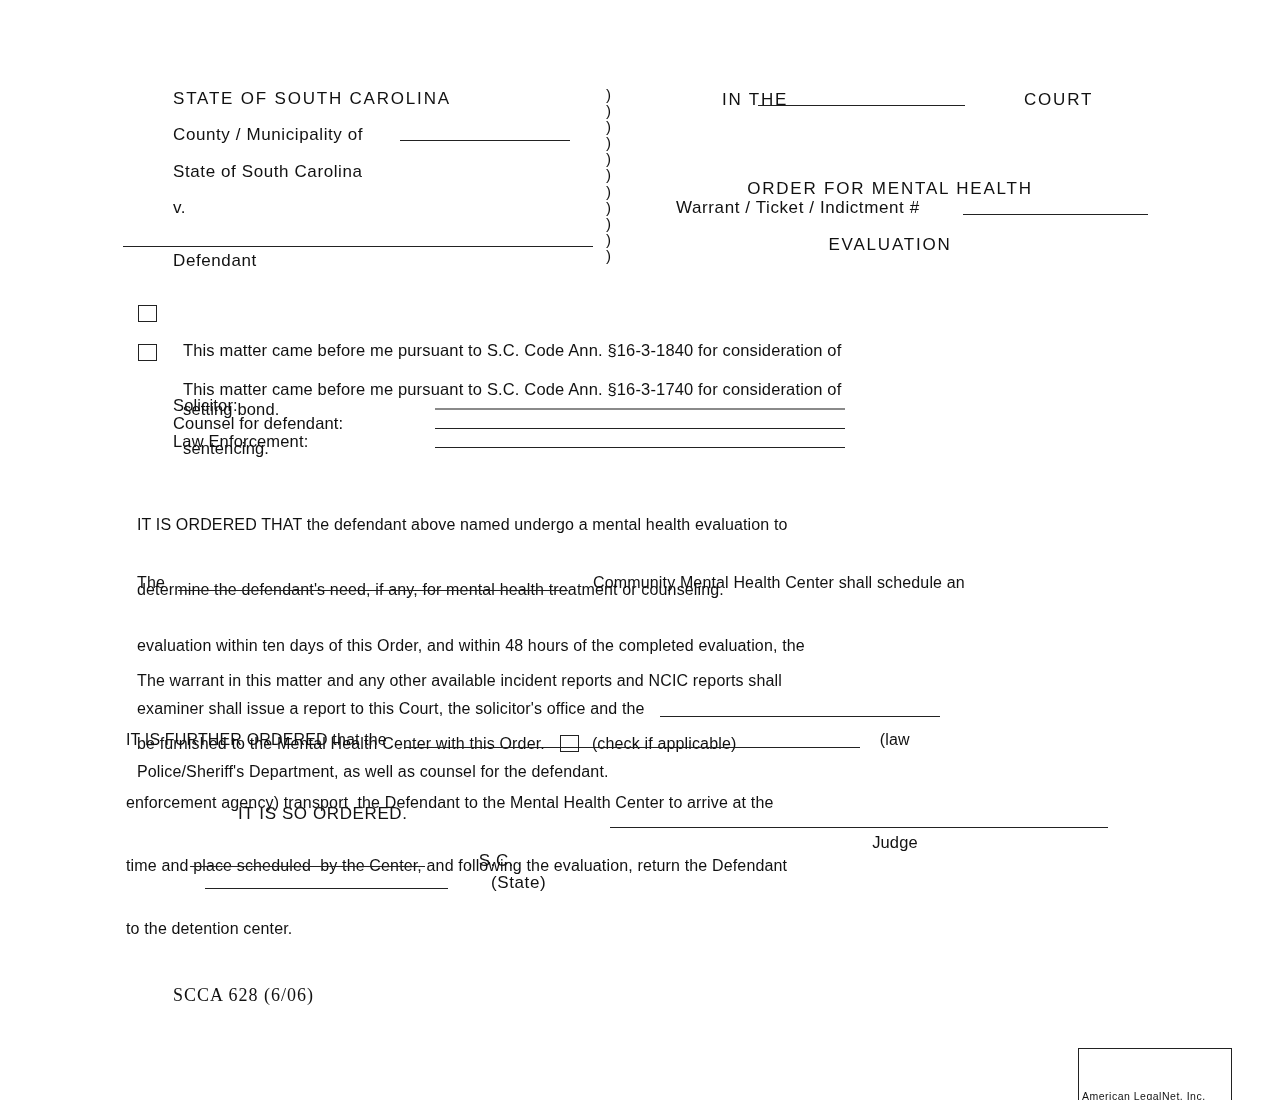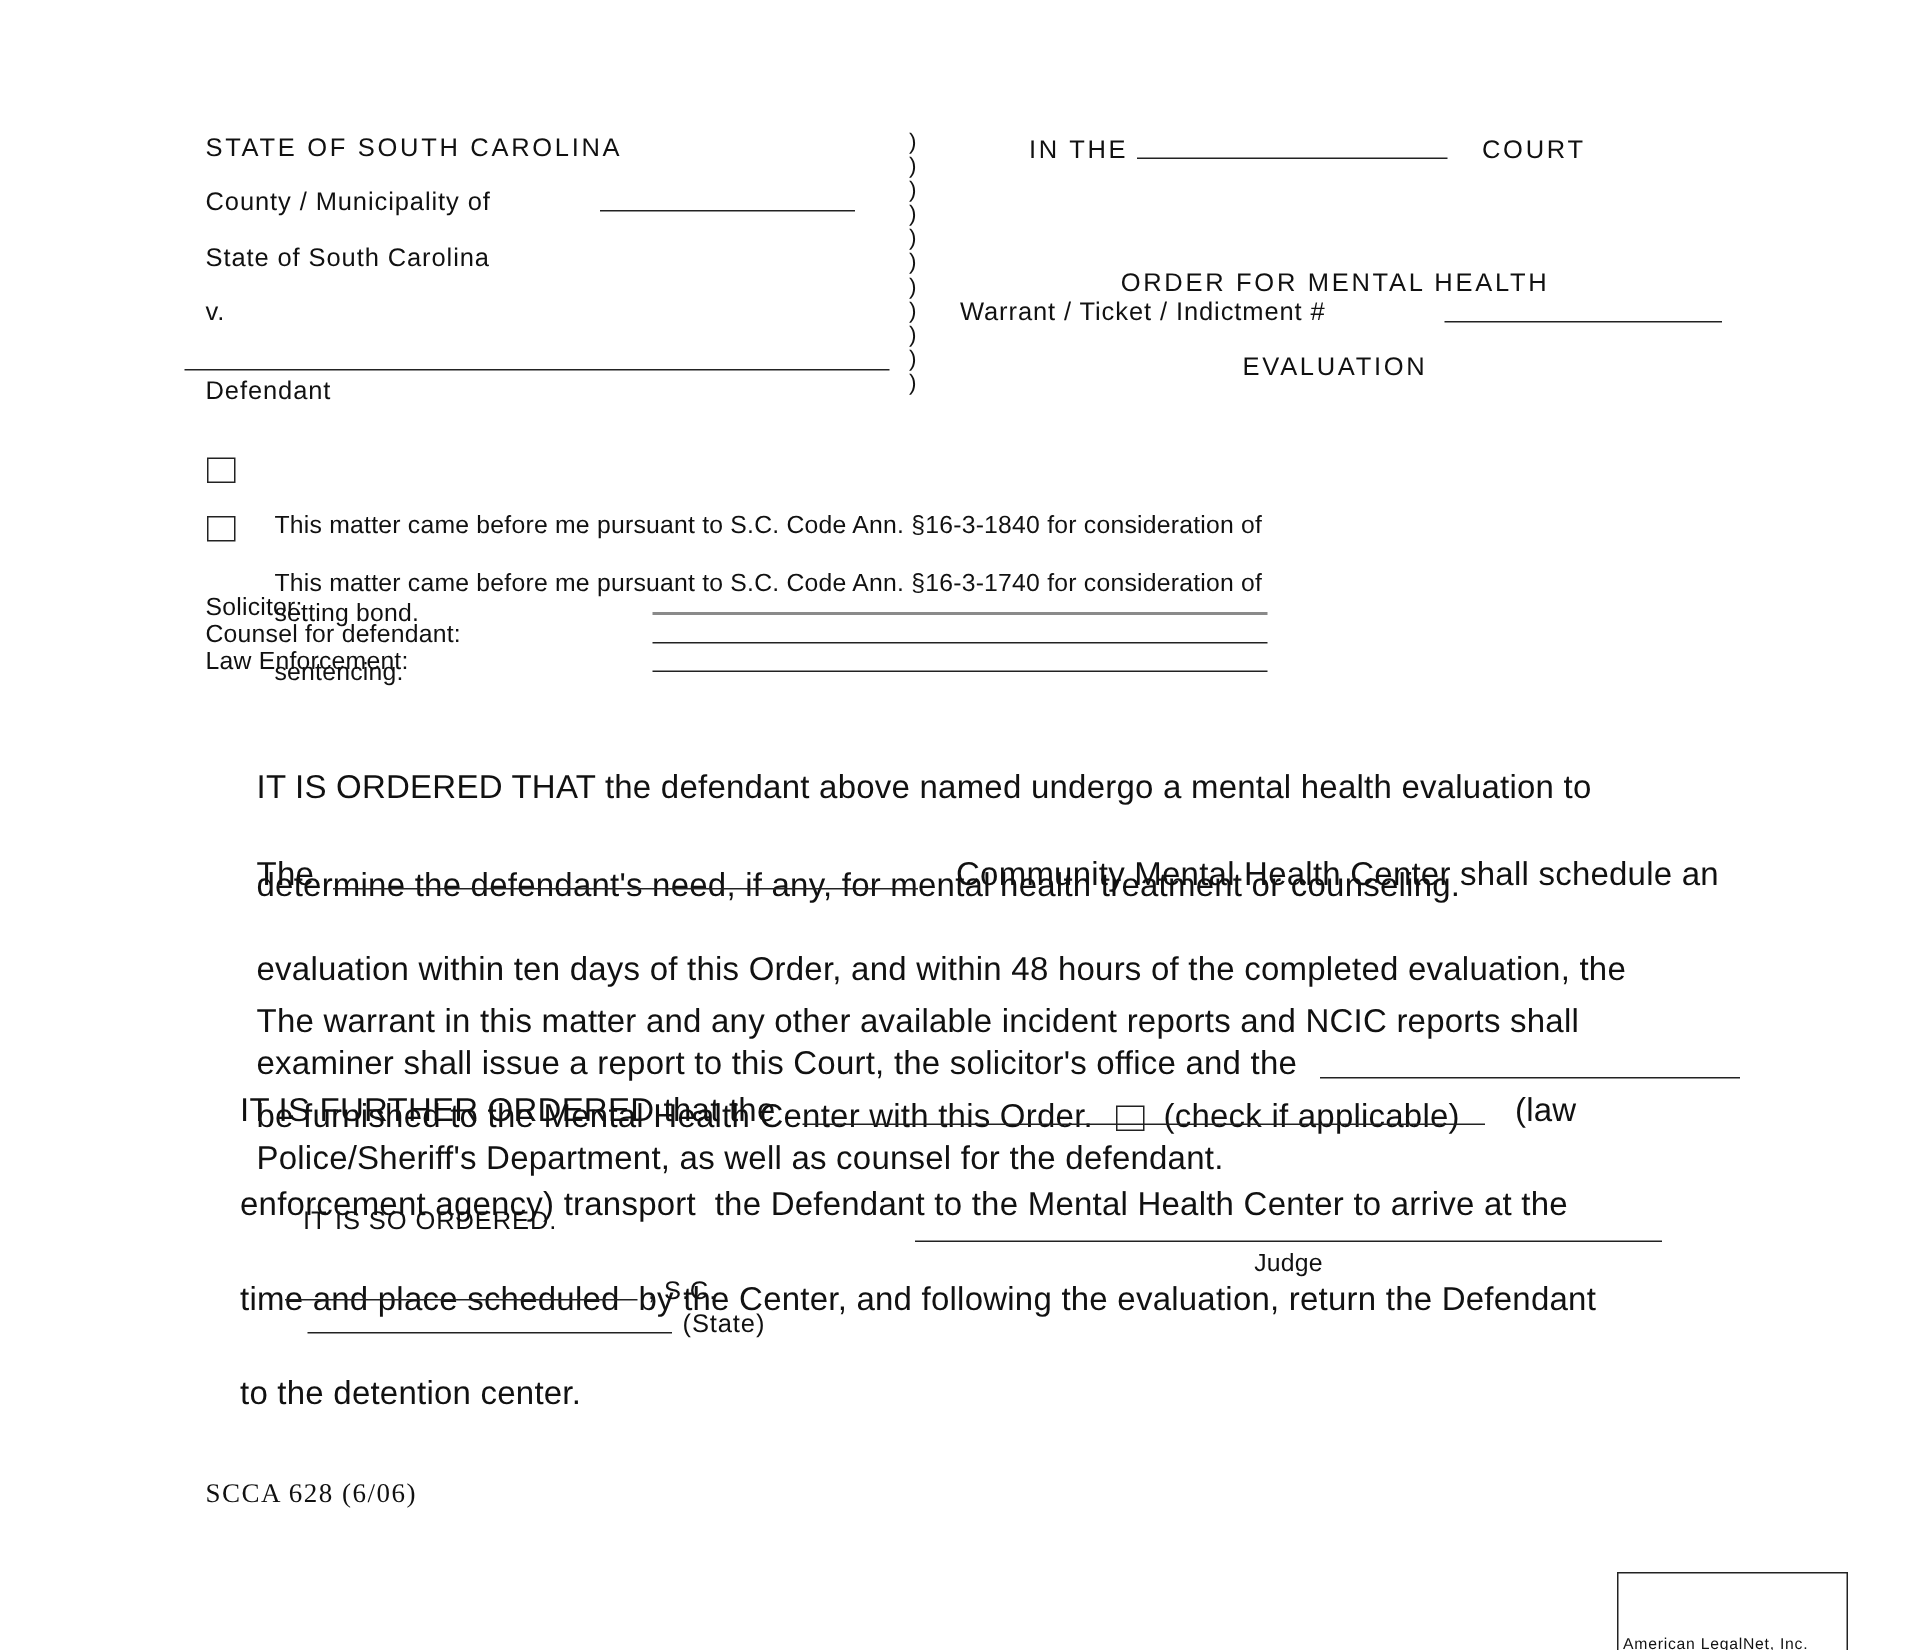--- a/index.html
+++ b/index.html
@@ -1,28 +1,28 @@
 <!DOCTYPE html>
 <html><head>
 <meta charset="utf-8">
 <style>
   html,body{margin:0;padding:0;background:#fff;}
   #page{position:relative;width:1275px;height:1100px;background:#ffffff;overflow:hidden;
         font-family:"Liberation Sans",sans-serif;color:#111;}
-  .abs{position:absolute;white-space:pre;}
+  .abs{position:absolute;white-space:pre;margin-left:36px;}
   .fs17{font-size:17px;}
   .body-text{font-size:16.5px;letter-spacing:0.15px;}
   .track{letter-spacing:1.8px;}
   .track-sm{letter-spacing:0.6px;}
   .hr{position:absolute;height:0;border-top:1.4px solid #222;}
   .hr-gray{border-top:2.4px solid #8a8a8a;}
   .fill{display:inline-block;border-bottom:1.3px solid #222;height:12px;vertical-align:-3px;}
   .cbox{display:inline-block;width:17px;height:15px;border:1.8px solid #222;background:#fff;vertical-align:-3px;}
   .cbox-abs{position:absolute;width:17px;height:15px;border:1.8px solid #222;background:#fff;}
-  .para{position:absolute;white-space:pre;font-size:22px;letter-spacing:0.15px;line-height:21px;margin-left:34px;}
+  .para{position:absolute;white-space:pre;font-size:16px;letter-spacing:0.15px;line-height:21px;}
   .cb-text{position:absolute;white-space:pre;font-size:16.5px;letter-spacing:0.15px;line-height:19.5px;}
   .paren-col{position:absolute;left:606px;top:87px;font-size:15px;}
   .paren-col div{height:16.1px;line-height:16.1px;}
   .title-block{position:absolute;left:665px;top:143px;width:450px;text-align:center;
                font-size:17px;letter-spacing:1.8px;line-height:18.5px;white-space:pre;}
   .serif{font-family:"Liberation Serif",serif;}
   .vendor-box{position:absolute;left:1078px;top:1048px;width:146px;height:30px;
               border:1.2px solid #222;padding:15px 3px;font-size:10.5px;line-height:13px;
               letter-spacing:0.5px;white-space:pre;}
 </style>

